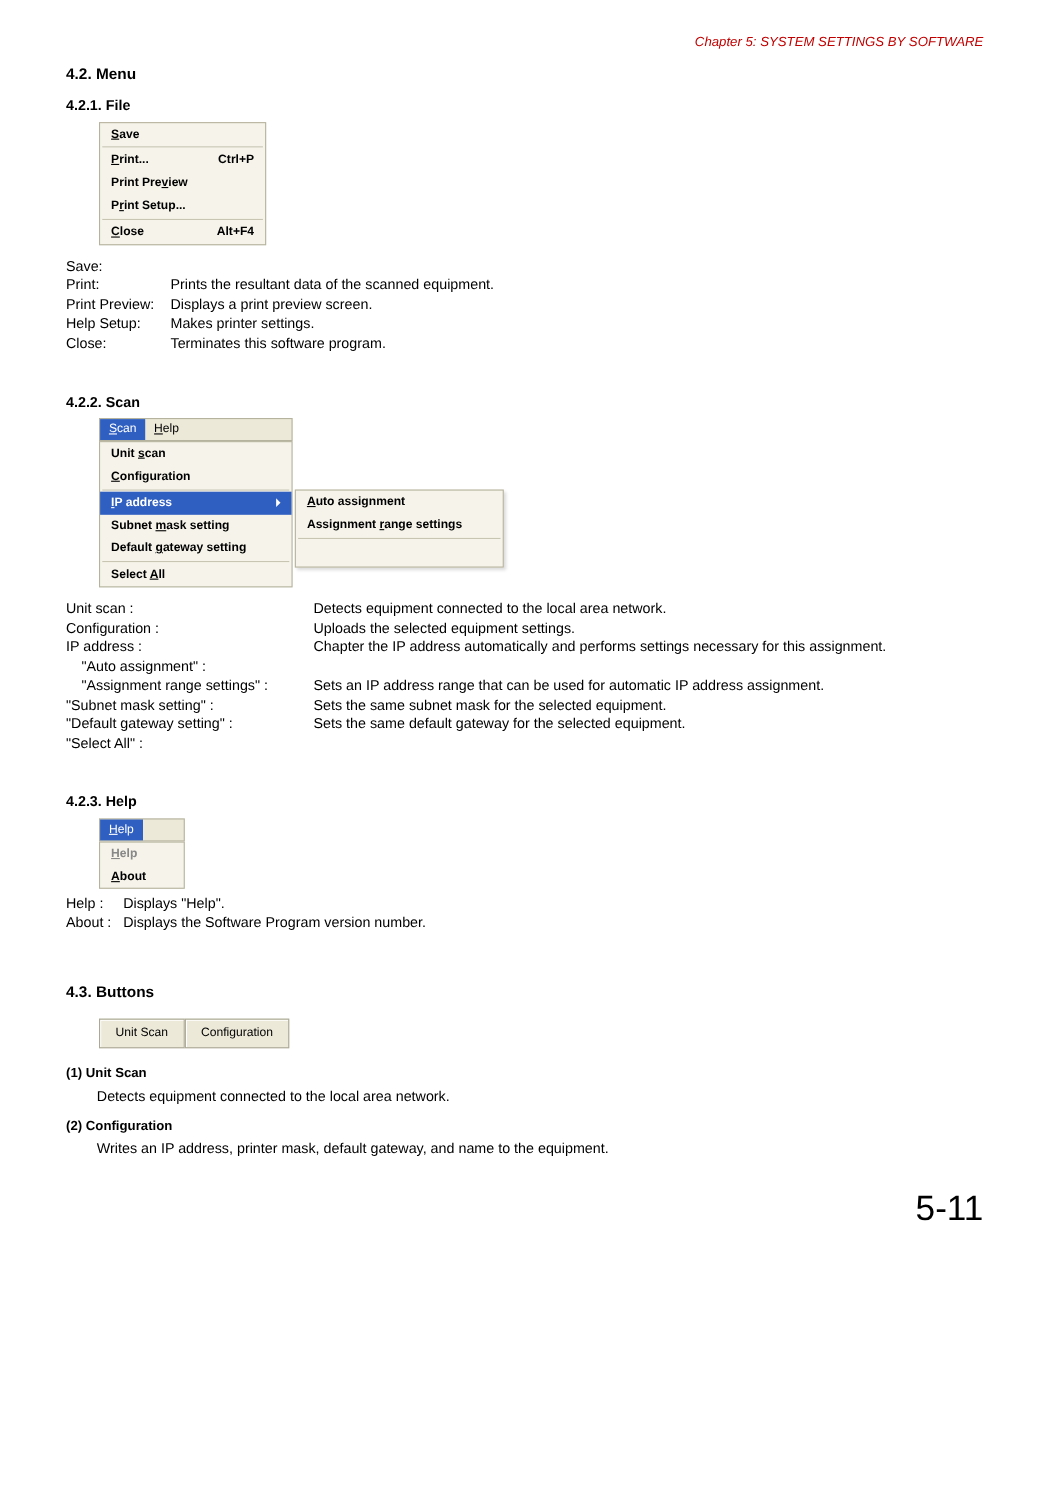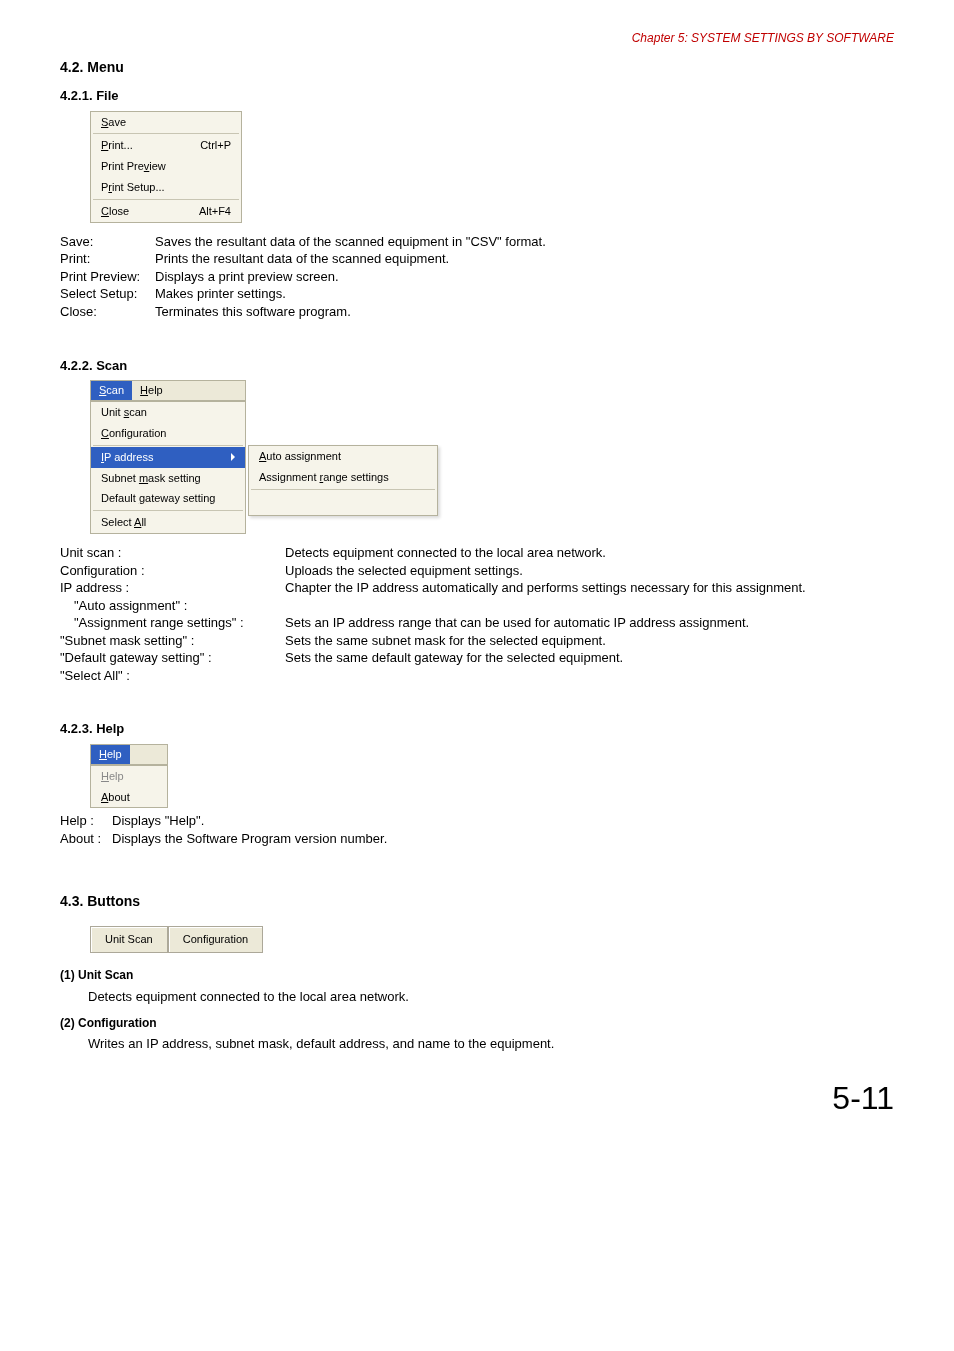--- a/index.html
+++ b/index.html
@@ -42,33 +42,34 @@
     font-size: 11px;
     display: inline-block;
     color: #000;
   }
   .menu-panel .item {
     padding: 3px 10px 3px 10px;
     display: flex;
     justify-content: space-between;
     min-width: 150px;
     gap: 20px;
+    font-weight: bold;
   }
   .menu-panel .sep {
     border-top: 1px solid #c8c5b3;
     margin: 1px 2px;
   }
   .u-letter { text-decoration: underline; }
   .dl-row { display: flex; margin: 0; }
   .dl-row .term { width: 95px; }
   .dl-row-wide { display: flex; margin: 0; }
   .dl-row-wide .term { width: 225px; }
   .dl-row-wide .desc { flex: 1; text-align: justify; }
   .scan-wrap { display: flex; gap: 2px; margin-left: 30px; }
-  .scan-left { width: 156px; }
+  .scan-left { width: 176px; }
   .menu-bar-top {
     background: #ece9d8;
     border: 1px solid #b5b29d;
     font-family: Tahoma, Arial, sans-serif;
     font-size: 11px;
     padding: 0;
     display: flex;
   }
   .menu-bar-top .tab {
     padding: 2px 8px;
@@ -157,32 +158,31 @@
       <span><span class="u-letter">C</span>lose</span>
       <span>Alt+F4</span>
     </div>
   </div>
 </div>
 
 <div style="height:10px"></div>
 
 <div class="dl-row">
     <div class="term">Save:</div>
-    <div>Saves the resultant data of the scanned equipment in "CSV" format.</div>
   </div>
 <div class="dl-row">
     <div class="term">Print:</div>
     <div>Prints the resultant data of the scanned equipment.</div>
   </div>
 <div class="dl-row">
     <div class="term">Print Preview:</div>
     <div>Displays a print preview screen.</div>
   </div>
 <div class="dl-row">
-    <div class="term">Select Setup:</div>
+    <div class="term">Help Setup:</div>
     <div>Makes printer settings.</div>
   </div>
 <div class="dl-row">
     <div class="term">Close:</div>
     <div>Terminates this software program.</div>
   </div>
 
 <div style="height:28px"></div>
 
 <div class="h3">4.2.2. Scan</div>
@@ -210,21 +210,21 @@
         </div>
       <div class="item">
           <span><span>Default </span><span class="u-letter">g</span><span>ateway setting</span></span>
         </div>
       <div class="sep"></div>
       <div class="item">
           <span><span>Select </span><span class="u-letter">A</span><span>ll</span></span>
         </div>
     </div>
   </div>
-  <div style="padding-top:19px;">
+  <div style="padding-top:19px;font-weight:bold;">
     <div style="height:46px;"></div>
     <div class="submenu-panel">
       <div class="item"><span class="u-letter">A</span><span>uto assignment</span></div>
       <div class="item"><span>Assignment </span><span class="u-letter">r</span><span>ange settings</span></div>
       <div class="blank"></div>
     </div>
   </div>
 </div>
 
 <div style="height:10px"></div>
@@ -299,18 +299,18 @@
 </div>
 
 <div style="height:14px"></div>
 
 <div class="h4">(1) Unit Scan</div>
 <div class="indent2">Detects equipment connected to the local area network.</div>
 
 <div style="height:10px"></div>
 
 <div class="h4">(2) Configuration</div>
-<div class="indent2">Writes an IP address, subnet mask, default address, and name to the equipment.</div>
+<div class="indent2">Writes an IP address, printer mask, default gateway, and name to the equipment.</div>
 
 <div class="page-number">5-11</div>
 
 
 
 
 </body></html>

